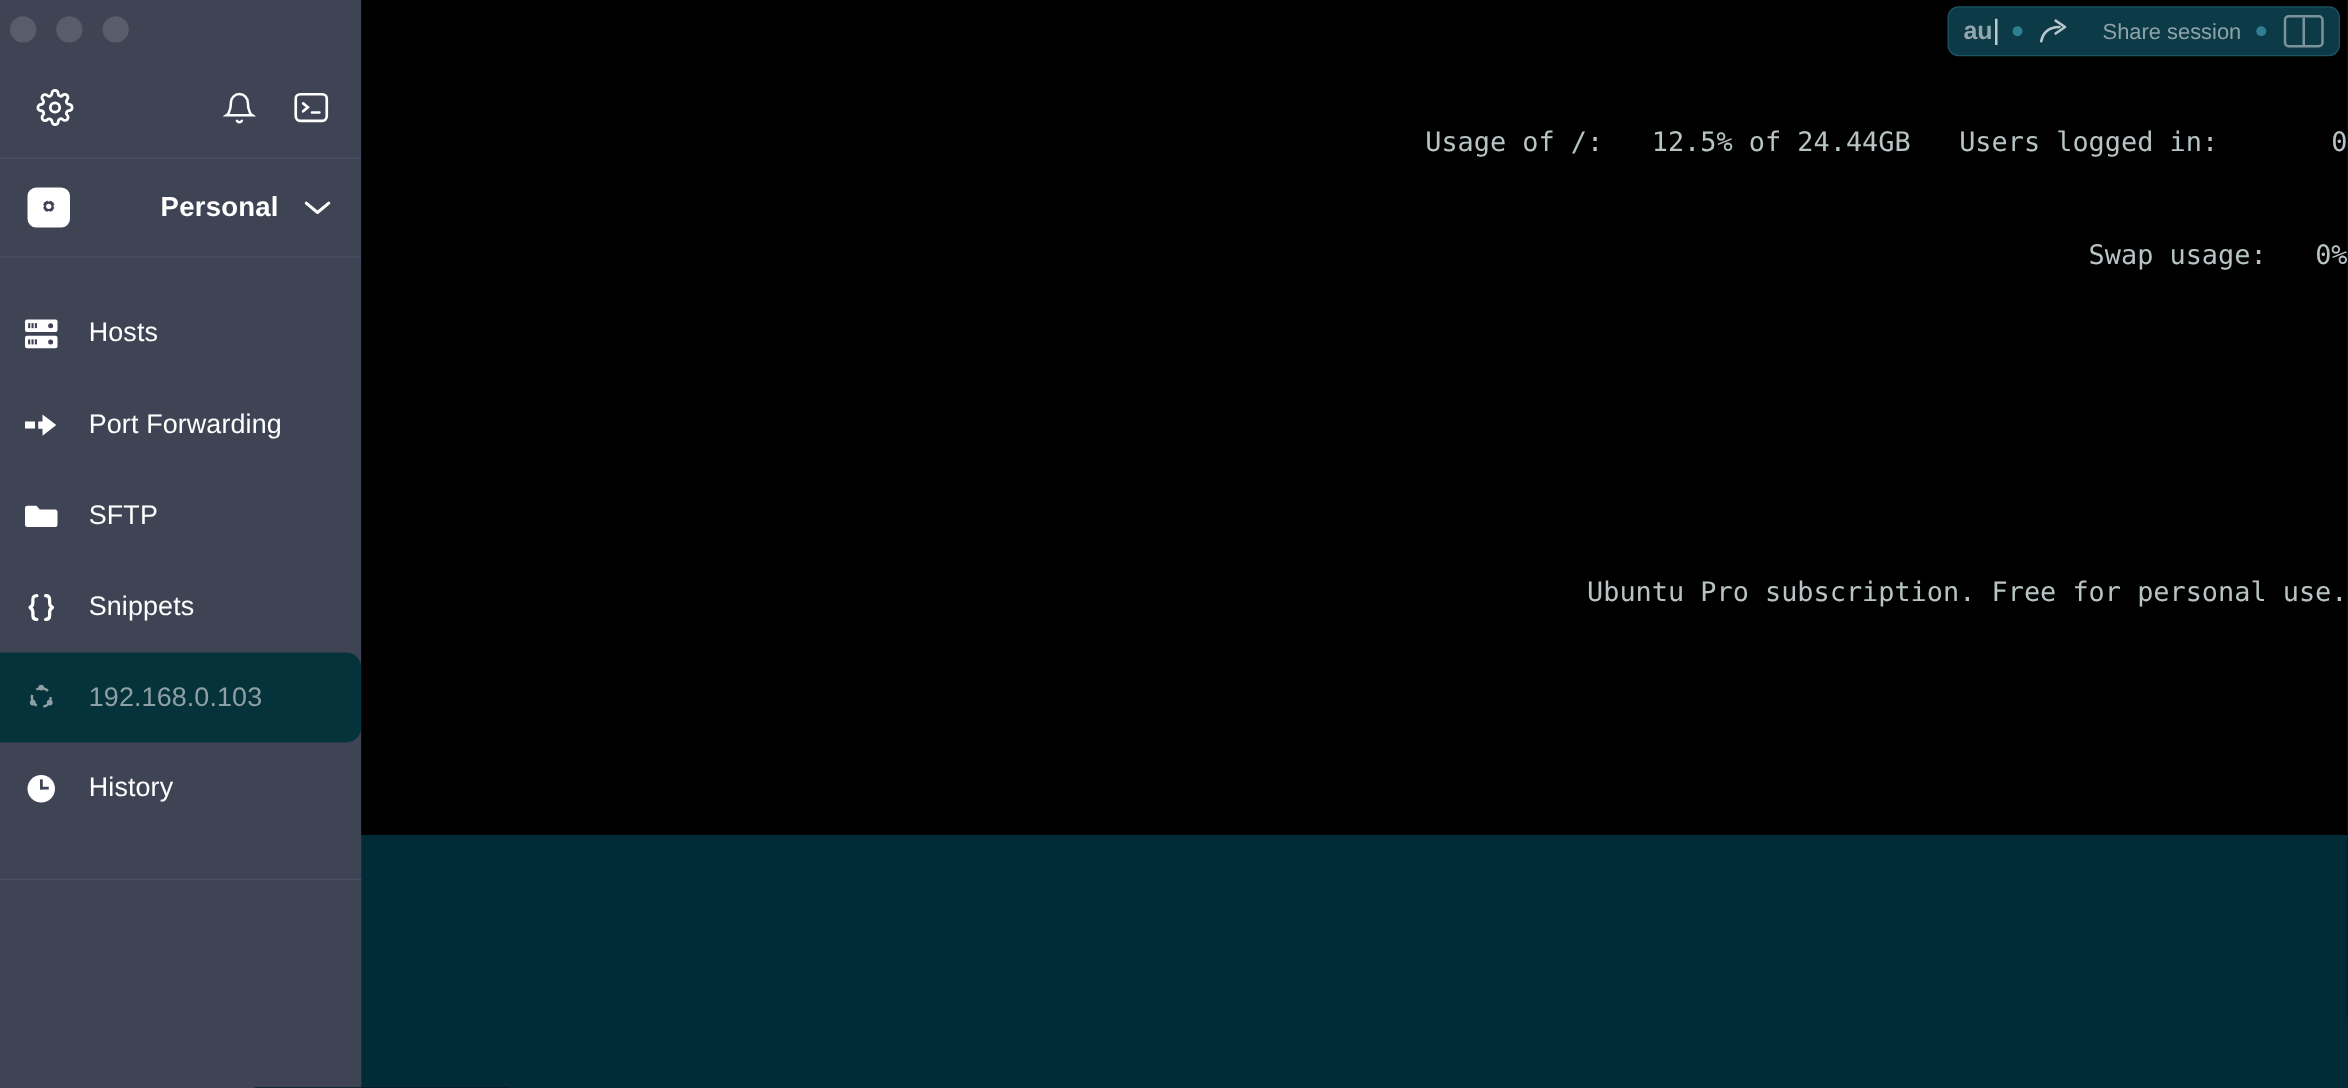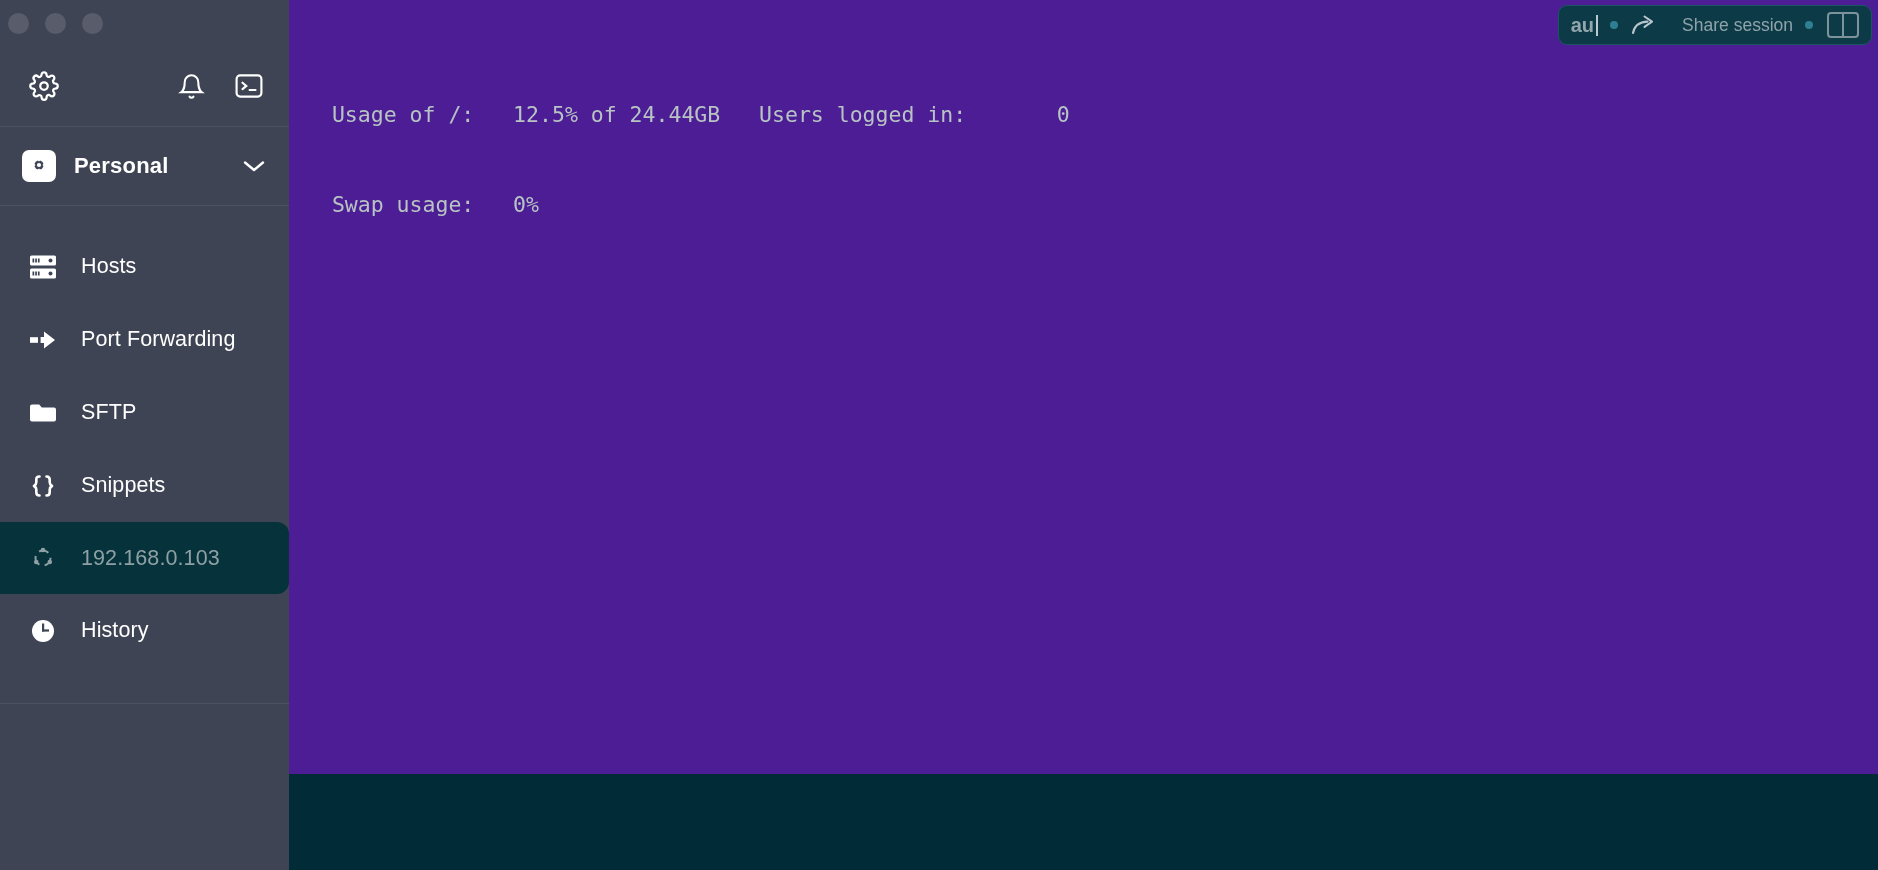--- a/index.html
+++ b/index.html
@@ -47,30 +47,30 @@
     gap:18px;
   }
   .vault-badge {
     width:34px; height:32px; border-radius:7px;
     background:#ffffff;
     display:flex; align-items:center; justify-content:center;
     flex:0 0 34px;
   }
   .vault-name {
     color:#ffffff; font-size:22px; font-weight:bold;
-    letter-spacing:.2px; flex:1;
+    letter-spacing:.2px; flex:1;text-align:right;
   }
   .chevron { color:#ffffff; display:flex; align-items:center; }
 
   
   .nav { padding-top:24px; }
   .nav-item {
     height:73px;
     display:flex; align-items:center;
-    padding-left:26px; gap:21px;
+    padding-left:16px; gap:21px;
     border-radius:11px;
     margin:0 8px 0 0;
     position:relative;
   }
   .nav-item .ni {
     width:34px; flex:0 0 34px;
     display:flex; align-items:center; justify-content:center;
     color:#ffffff;
   }
   .nav-label {
@@ -82,24 +82,25 @@
     border-radius:0 12px 12px 0;
     margin-right:0;
     height:72px;
   }
   .nav-item.session .nav-label { color:#8fa0a5; font-size:21.5px; }
   .nav-item.session .ni { color:#8fa0a5; }
   .bottom-divider { height:1px; background:#4b5062; width:100%; margin-top:36px; }
 
   
   #terminal {
-    flex:1; height:774px;
-    background:#4c1d95;
+    flex:1; height:668px;
+    background:#000000;
     position:relative;
     overflow:hidden;
+    text-align:right;
   }
   .term-body {
     font-family:"DejaVu Sans Mono", monospace;
     font-size:21.5px;
     line-height:30px;
     color:#b8c4c4;
     padding:40px 0 0 17px;
     white-space:pre;
     letter-spacing:0px;
   }
@@ -302,20 +303,21 @@
       <span class="tb-label">Share session</span>
       <span class="tb-dot"></span>
       <span class="tb-split"></span>
     </div>
 
     <div class="term-body">
       <div class="term-line">  Usage of /:   12.5% of 24.44GB   Users logged in:       0</div>
       <div class="term-line">  Swap usage:   0%</div>
       <div class="term-line">&nbsp;</div>
       <div class="term-line">&nbsp;</div>
+      <div class="term-line">   Ubuntu Pro subscription. Free for personal use.</div>
       <div class="term-line">&nbsp;</div>
       
       
       
       
       
       
       
       
       

